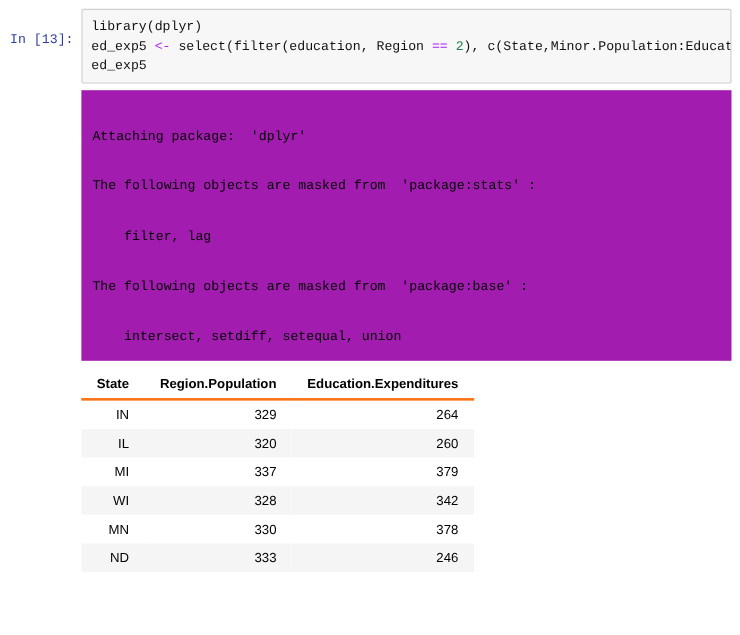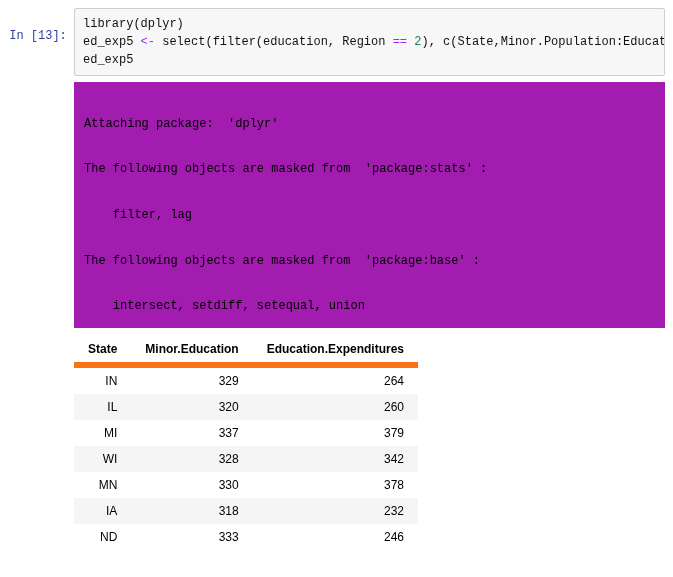--- a/index.html
+++ b/index.html
@@ -56,21 +56,21 @@
   }
   .df {
     margin-top: 8px;
     border-collapse: collapse;
     font-size: 12px;
   }
   .df th {
     text-align: right;
     padding: 6px 14px;
     font-weight: bold;
-    border-bottom: 6px solid #f97316;
+    border-bottom: 2px solid #f97316;
   }
   .df td {
     text-align: right;
     padding: 6px 14px;
   }
   .df tbody tr:nth-child(odd) { background: #fff; }
   .df tbody tr:nth-child(even) { background: #f5f5f5; }
 </style>
 </head>
 <body>
@@ -93,21 +93,21 @@
 
 The following objects are masked from  'package:base' :
 
     intersect, setdiff, setequal, union
 </div>
 
     <table class="df">
       <thead>
         <tr>
           <th>State</th>
-          <th>Minor.Education</th>
+          <th>Region.Population</th>
           <th>Education.Expenditures</th>
         </tr>
       </thead>
       <tbody id="df-body">
           <tr>
             <td>IN</td>
             <td>329</td>
             <td>264</td>
           </tr>
           <tr>
@@ -124,25 +124,20 @@
             <td>WI</td>
             <td>328</td>
             <td>342</td>
           </tr>
           <tr>
             <td>MN</td>
             <td>330</td>
             <td>378</td>
           </tr>
           <tr>
-            <td>IA</td>
-            <td>318</td>
-            <td>232</td>
-          </tr>
-          <tr>
             <td>ND</td>
             <td>333</td>
             <td>246</td>
           </tr>
         </tbody>
     </table>
   </div>
 </div>
 
 </body></html>

